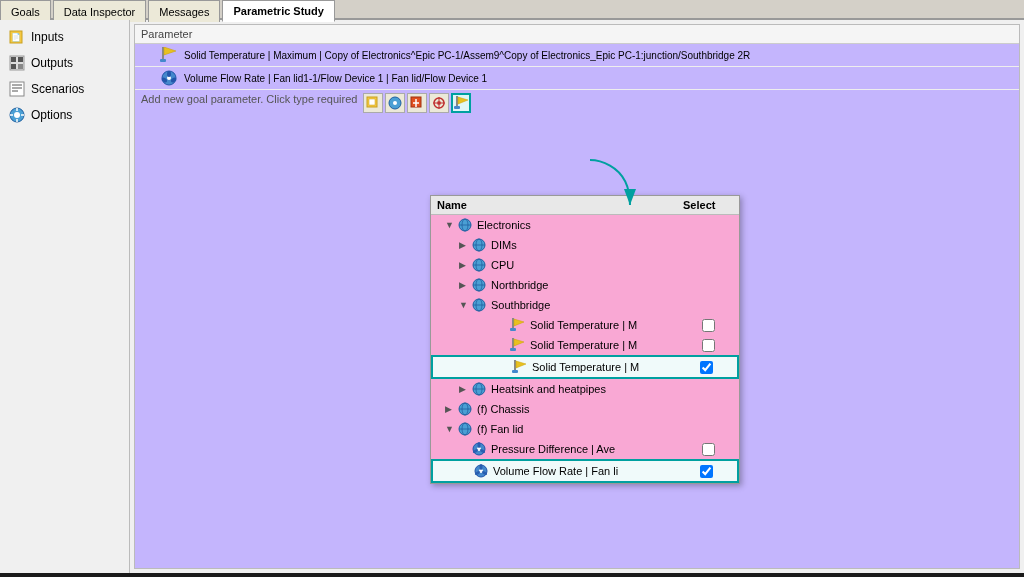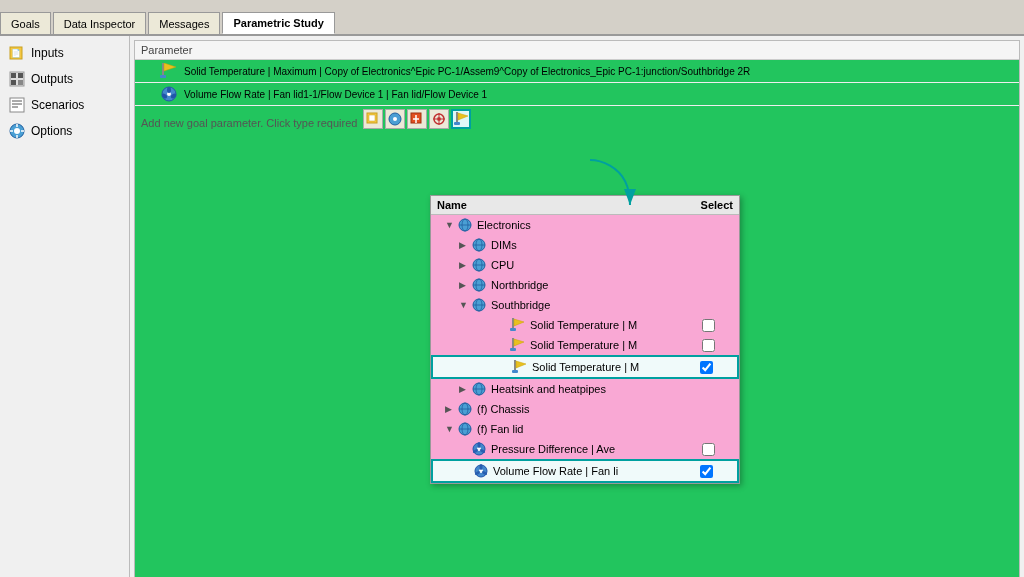--- a/index.html
+++ b/index.html
@@ -17,22 +17,21 @@
       height: 577px;
       background: #1a1a1a;
       position: relative;
     }
 
     
     .tab-bar {
       display: flex;
       background: #d4d0c8;
       border-bottom: 2px solid #999;
-      height: 36px;
-      align-items: flex-end;
+      height: 20px;
     }
 
     .tab {
       padding: 3px 10px;
       border: 1px solid #999;
       border-bottom: none;
       background: #ece9d8;
       cursor: pointer;
       font-size: 11px;
       height: 22px;
@@ -77,21 +76,21 @@
       height: 18px;
       margin-right: 5px;
       display: flex;
       align-items: center;
       justify-content: center;
     }
 
     
     .main-panel {
       flex: 1;
-      background: #22c55e;
+      background: #c4b5fd;
       border: 1px solid #bbb;
       margin: 4px;
       display: flex;
       flex-direction: column;
     }
 
     .panel-header {
       background: #f5f5f5;
       border-bottom: 1px solid #ccc;
       padding: 3px 6px;
@@ -114,21 +113,21 @@
       height: 16px;
       margin-right: 5px;
       flex-shrink: 0;
       display: flex;
       align-items: center;
       justify-content: center;
     }
 
     .add-row {
       display: flex;
-      align-items: flex-end;
+      align-items: flex-start;
       padding: 3px 6px;
       font-size: 11px;
       color: #555;
     }
 
     .add-row-text {
       margin-right: 6px;
     }
 
     .toolbar-icons {
@@ -187,21 +186,21 @@
       font-size: 11px;
       font-weight: bold;
       color: #000;
     }
 
     .dropdown-col-select {
       width: 50px;
       font-size: 11px;
       font-weight: bold;
       color: #000;
-      text-align: right;
+      text-align: left;
     }
 
     .tree-item {
       display: flex;
       align-items: center;
       padding: 2px 6px;
       font-size: 11px;
       color: #000;
       cursor: pointer;
     }

